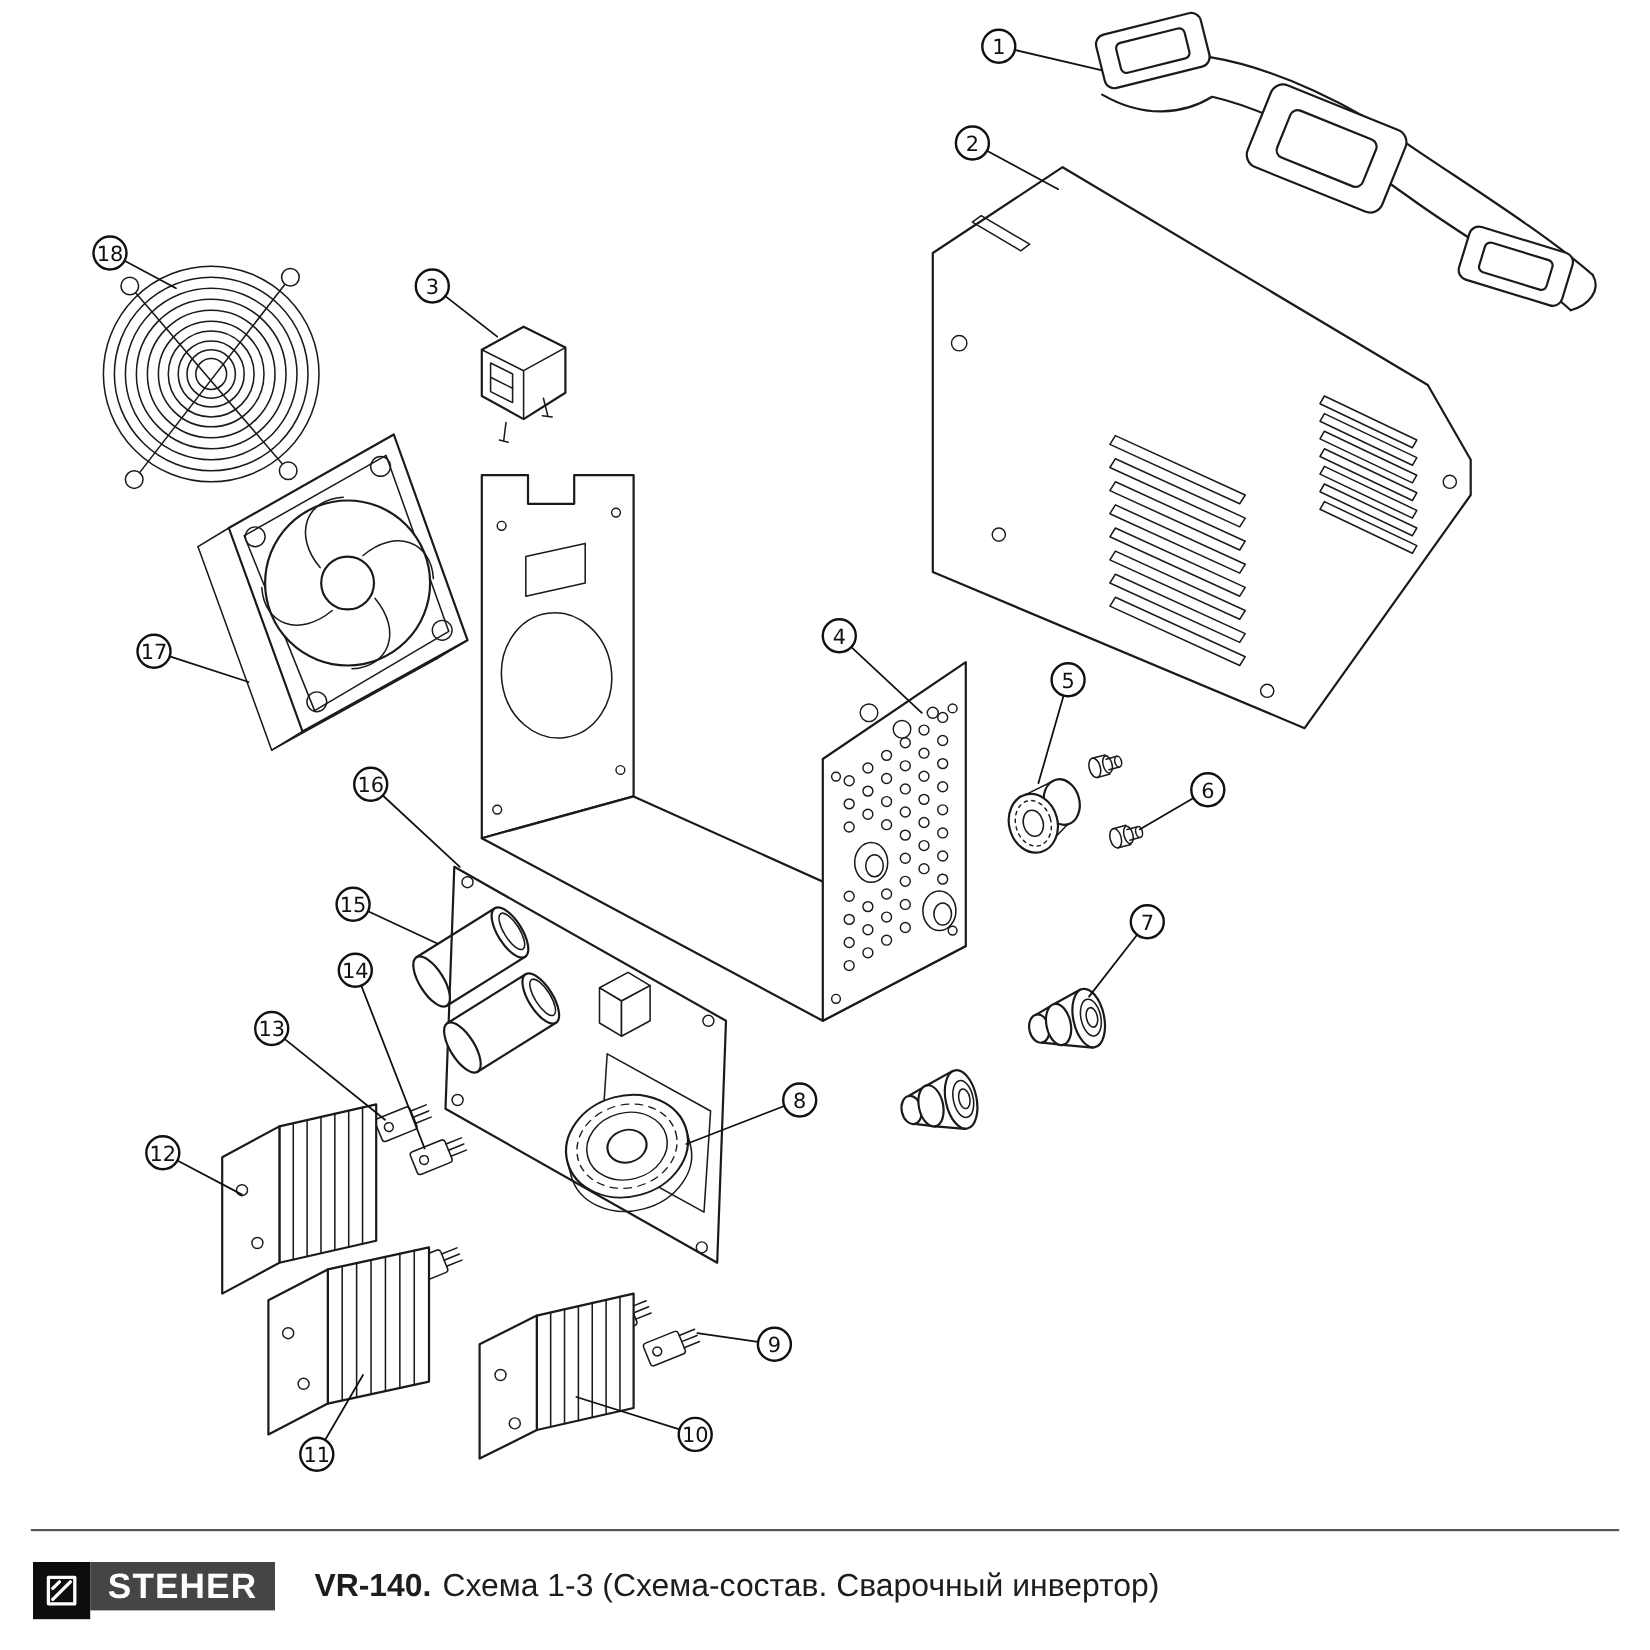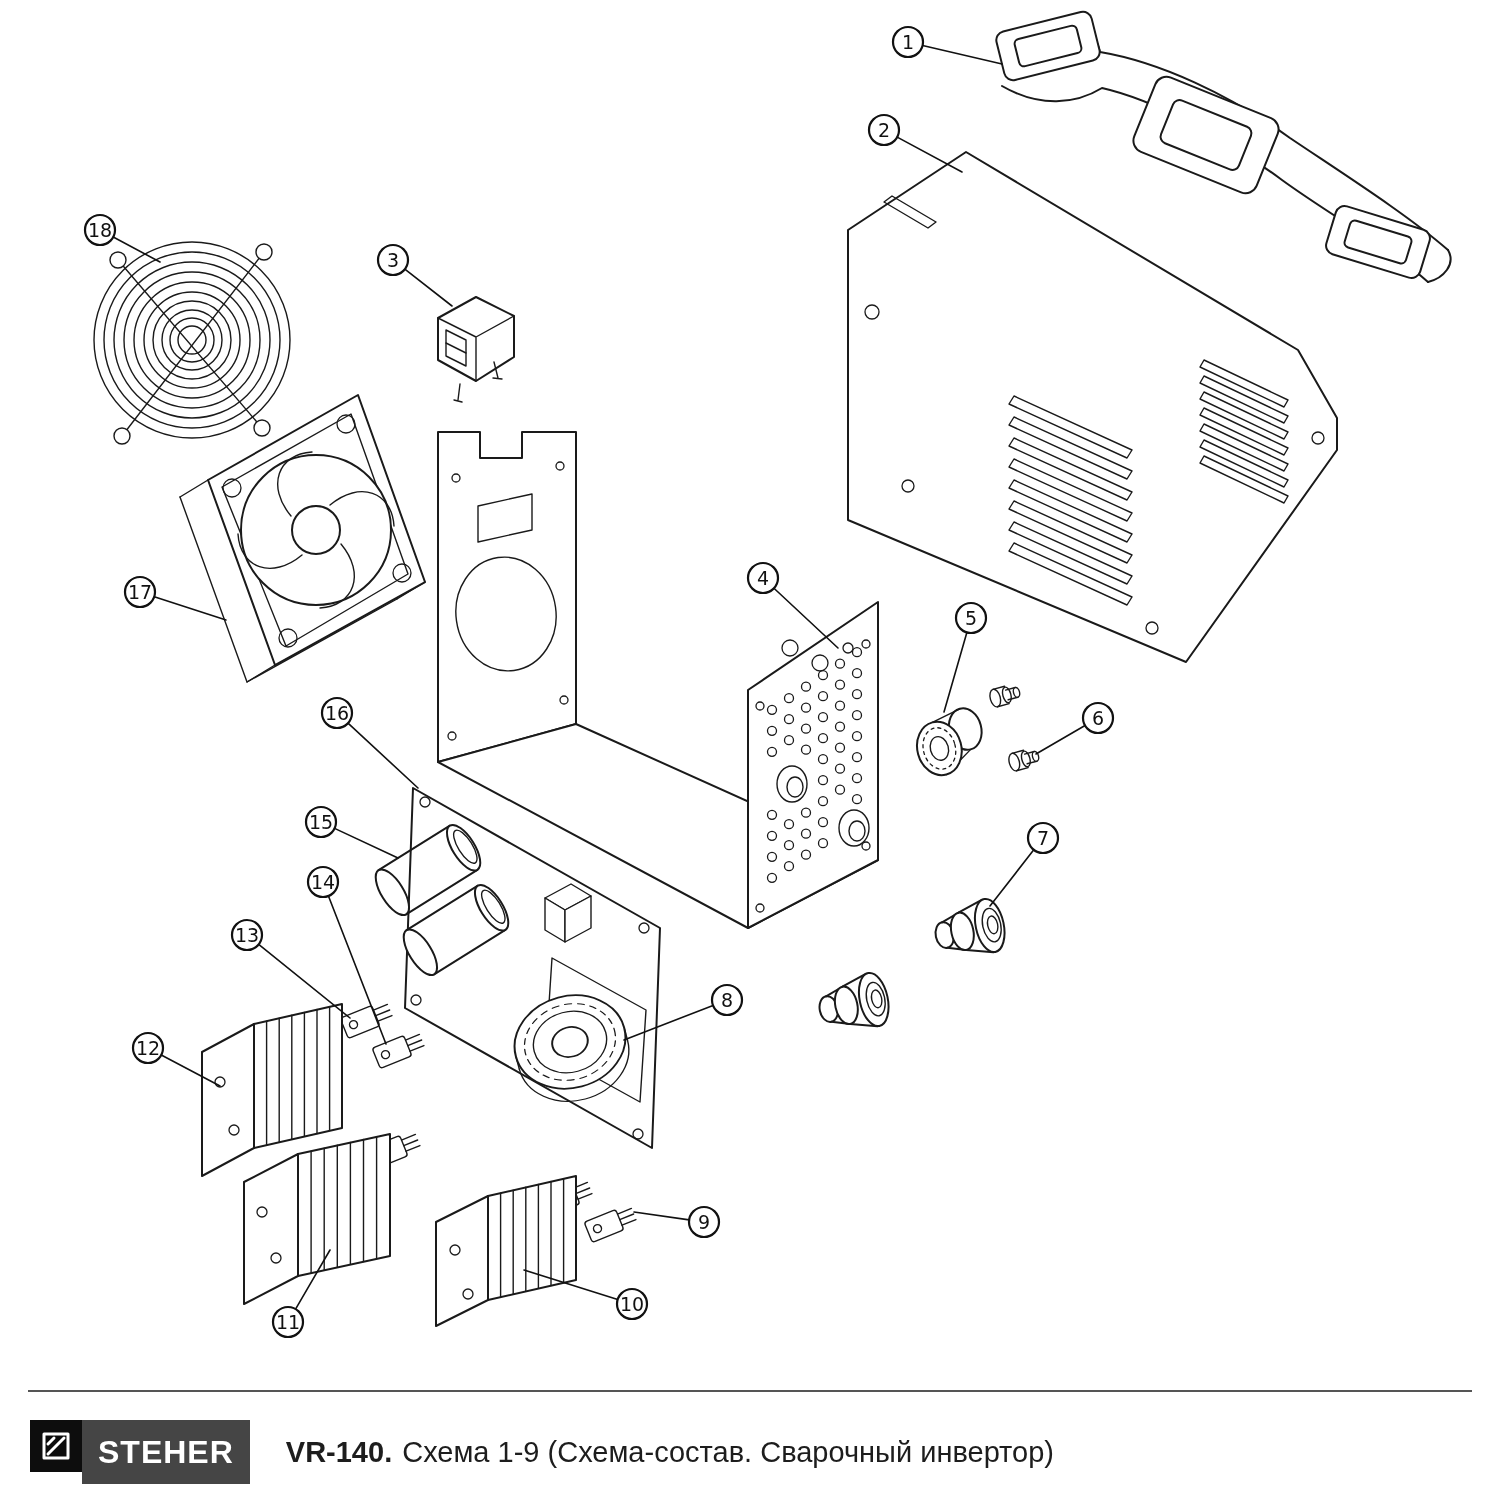--- a/index.html
+++ b/index.html
@@ -11,21 +11,21 @@
   svg .d{stroke:#1a1a1a;stroke-width:1.4;fill:none}
   svg .w{fill:#fff;stroke:#1a1a1a;stroke-width:2}
   svg .wd{fill:#fff;stroke:#1a1a1a;stroke-width:1.4}
   svg .hole{fill:none;stroke:#1a1a1a;stroke-width:1.3}
   svg .ln{stroke:#111;stroke-width:1.6}
   svg .cob{fill:#fff;stroke:#111;stroke-width:2.2}
   svg .cot{font-family:"DejaVu Sans",sans-serif;font-size:19px;fill:#111;text-anchor:middle}
   svg{stroke-linejoin:round;stroke-linecap:round}
   .divider{position:absolute;left:28px;width:1444px;top:1390px;border-top:2px solid #555}
   .footer{position:absolute;left:30px;top:1420px;display:flex;align-items:center;gap:36px}
-  .logo{display:flex;height:64px}
+  .logo{display:flex;height:44px}
   .logo-icon{width:52px;height:52px;background:#0d0d0d;display:flex;align-items:center;justify-content:center}
   .logo-text{background:#454545;color:#fff;font-weight:700;font-size:32px;letter-spacing:1px;display:flex;align-items:center;padding:0 16px;font-family:"Liberation Sans",sans-serif}
   .caption{font-size:29px;color:#1d1d1d;font-family:"Liberation Sans",sans-serif}
   .caption b{font-weight:700;margin-right:10px}
 </style>
 </head>
 <body>
 
 <div class="page">
 
@@ -435,17 +435,17 @@
     <div class="logo-icon">
       <svg width="32" height="32" viewBox="0 0 32 32">
         <rect x="4" y="4" width="24" height="24" fill="none" stroke="#fff" stroke-width="3"></rect>
         <line x1="8" y1="24" x2="24" y2="8" stroke="#fff" stroke-width="3"></line>
         <line x1="8" y1="14" x2="14" y2="8" stroke="#fff" stroke-width="3"></line>
       </svg>
     </div>
     <div class="logo-text">STEHER</div>
   </div>
   <div class="caption">
-    <b>VR-140.</b><span>Схема 1-9 (Схема-состав. Сварочный инвертор)</span>
+    <b>VR-140.</b><span>Схема 1-3 (Схема-состав. Сварочный инвертор)</span>
   </div>
 </div>
 
 </div>
 
 </body></html>

